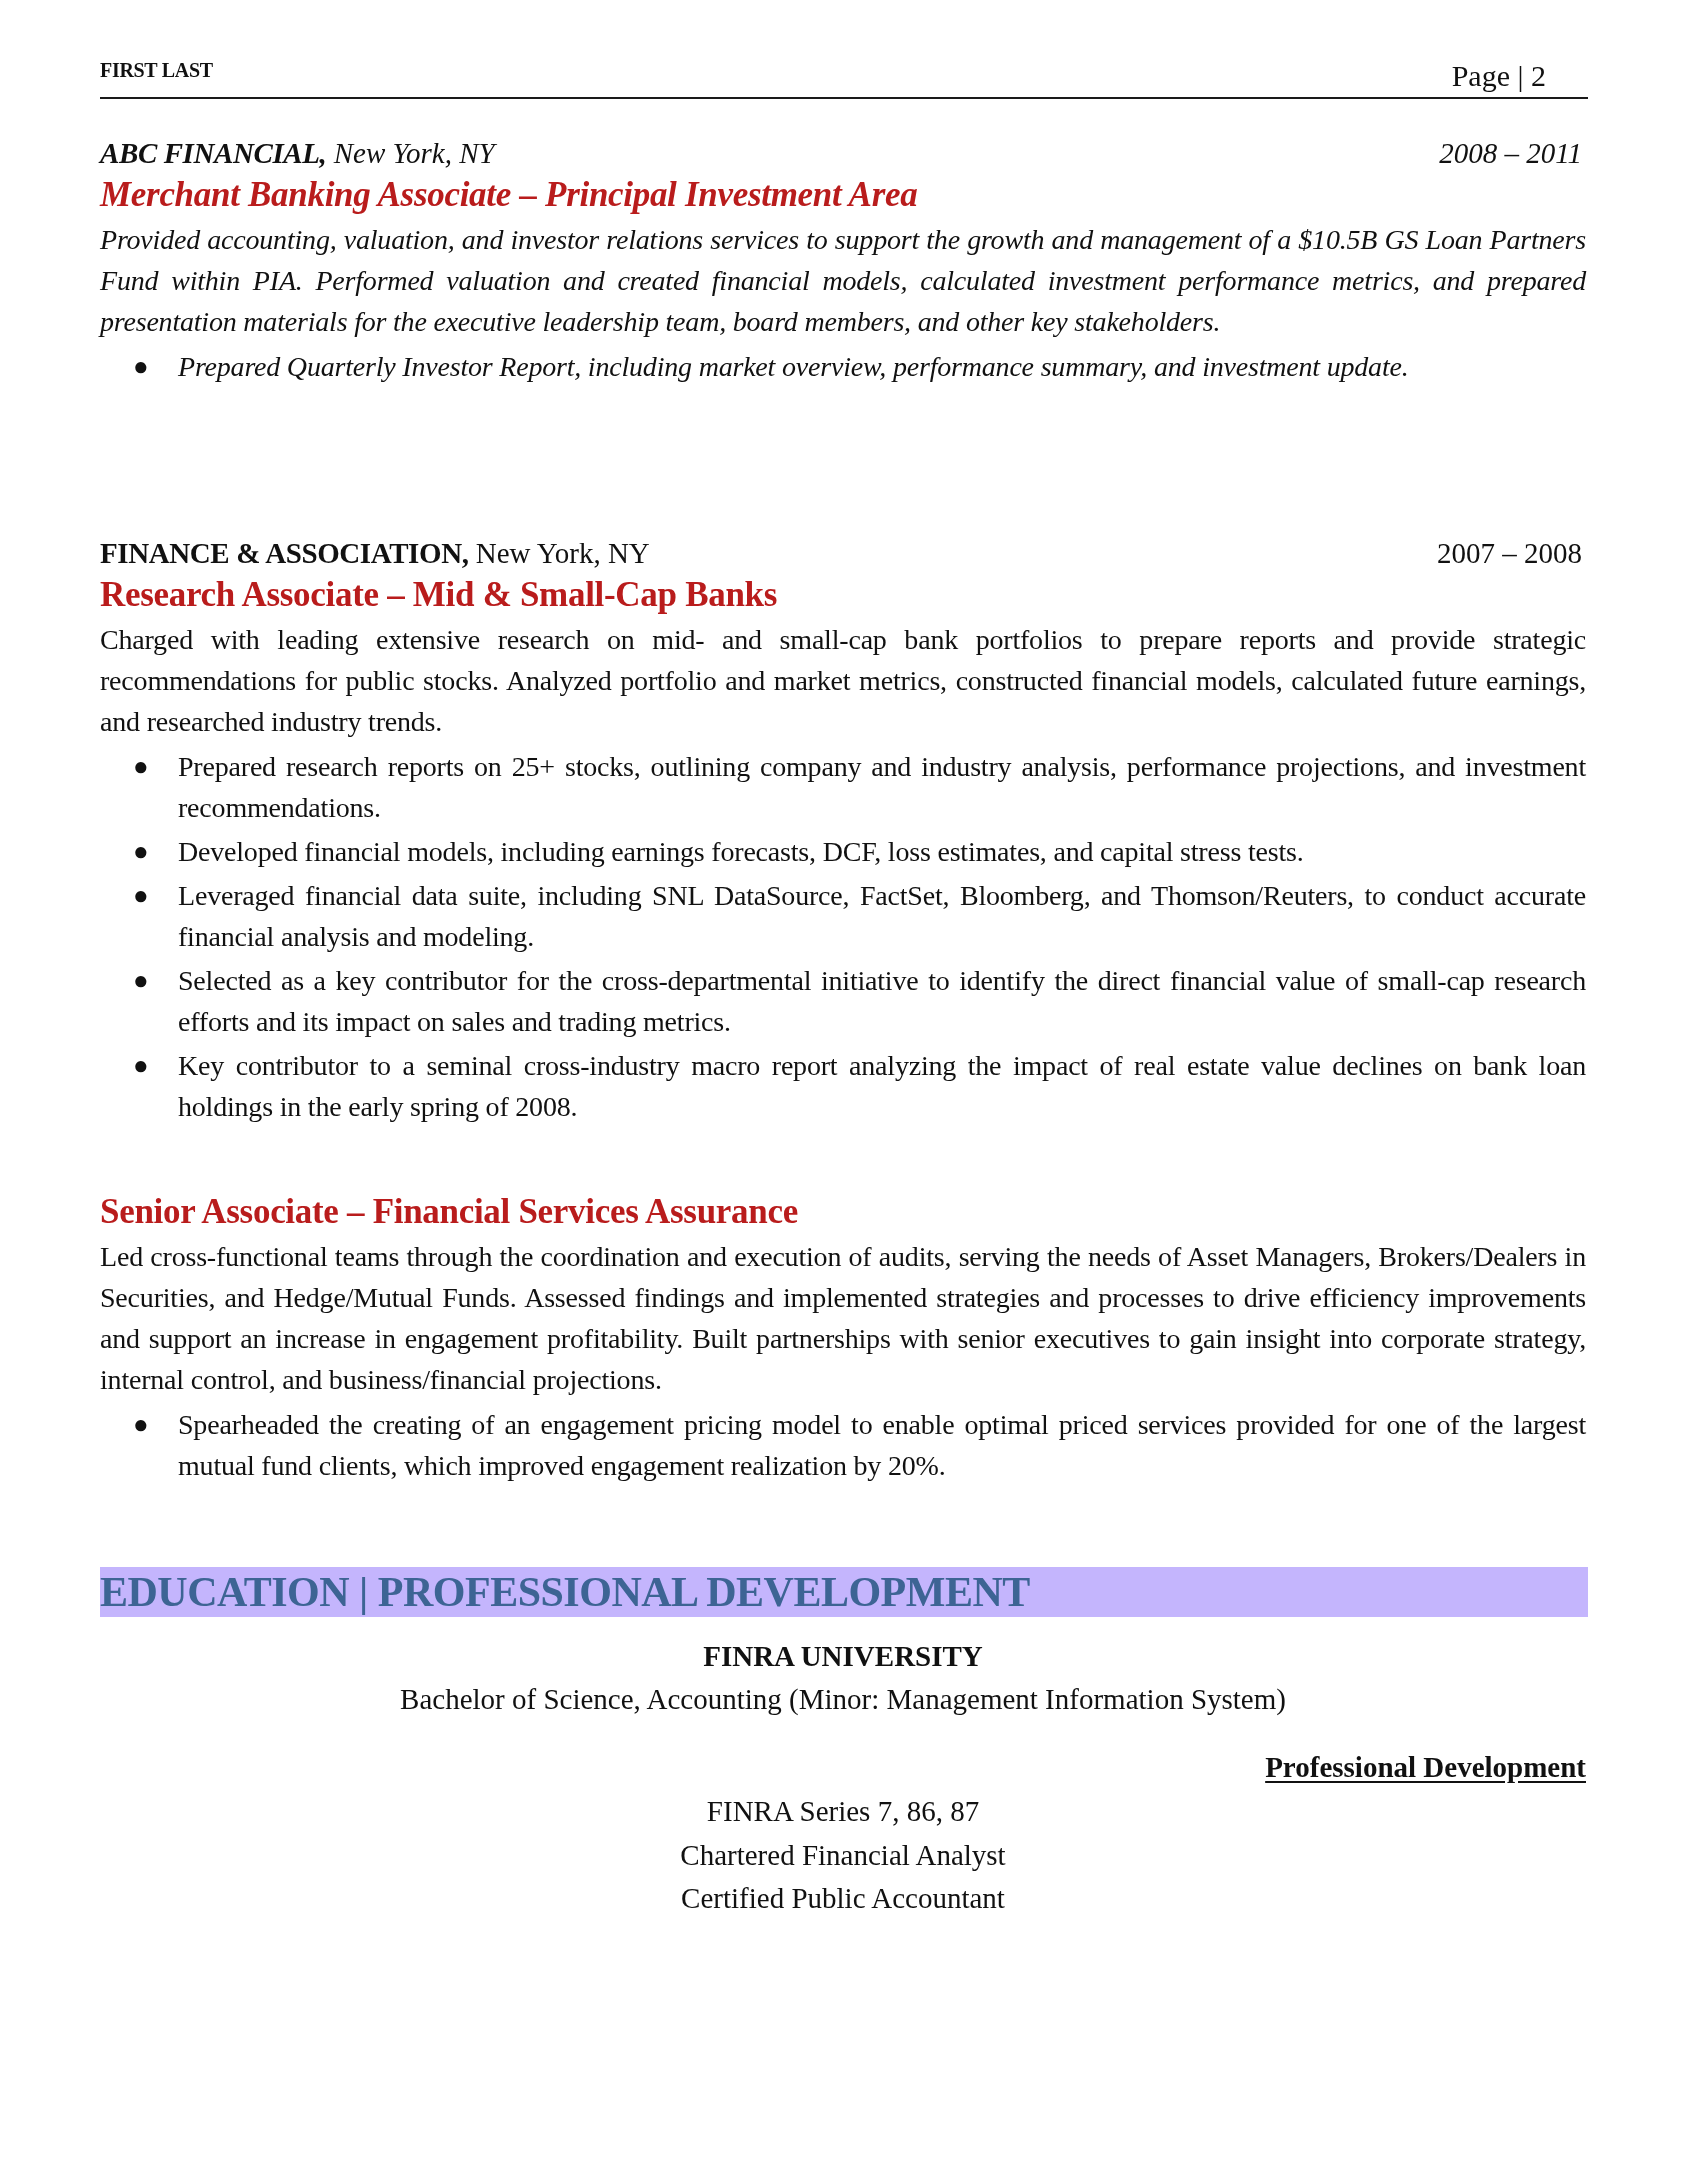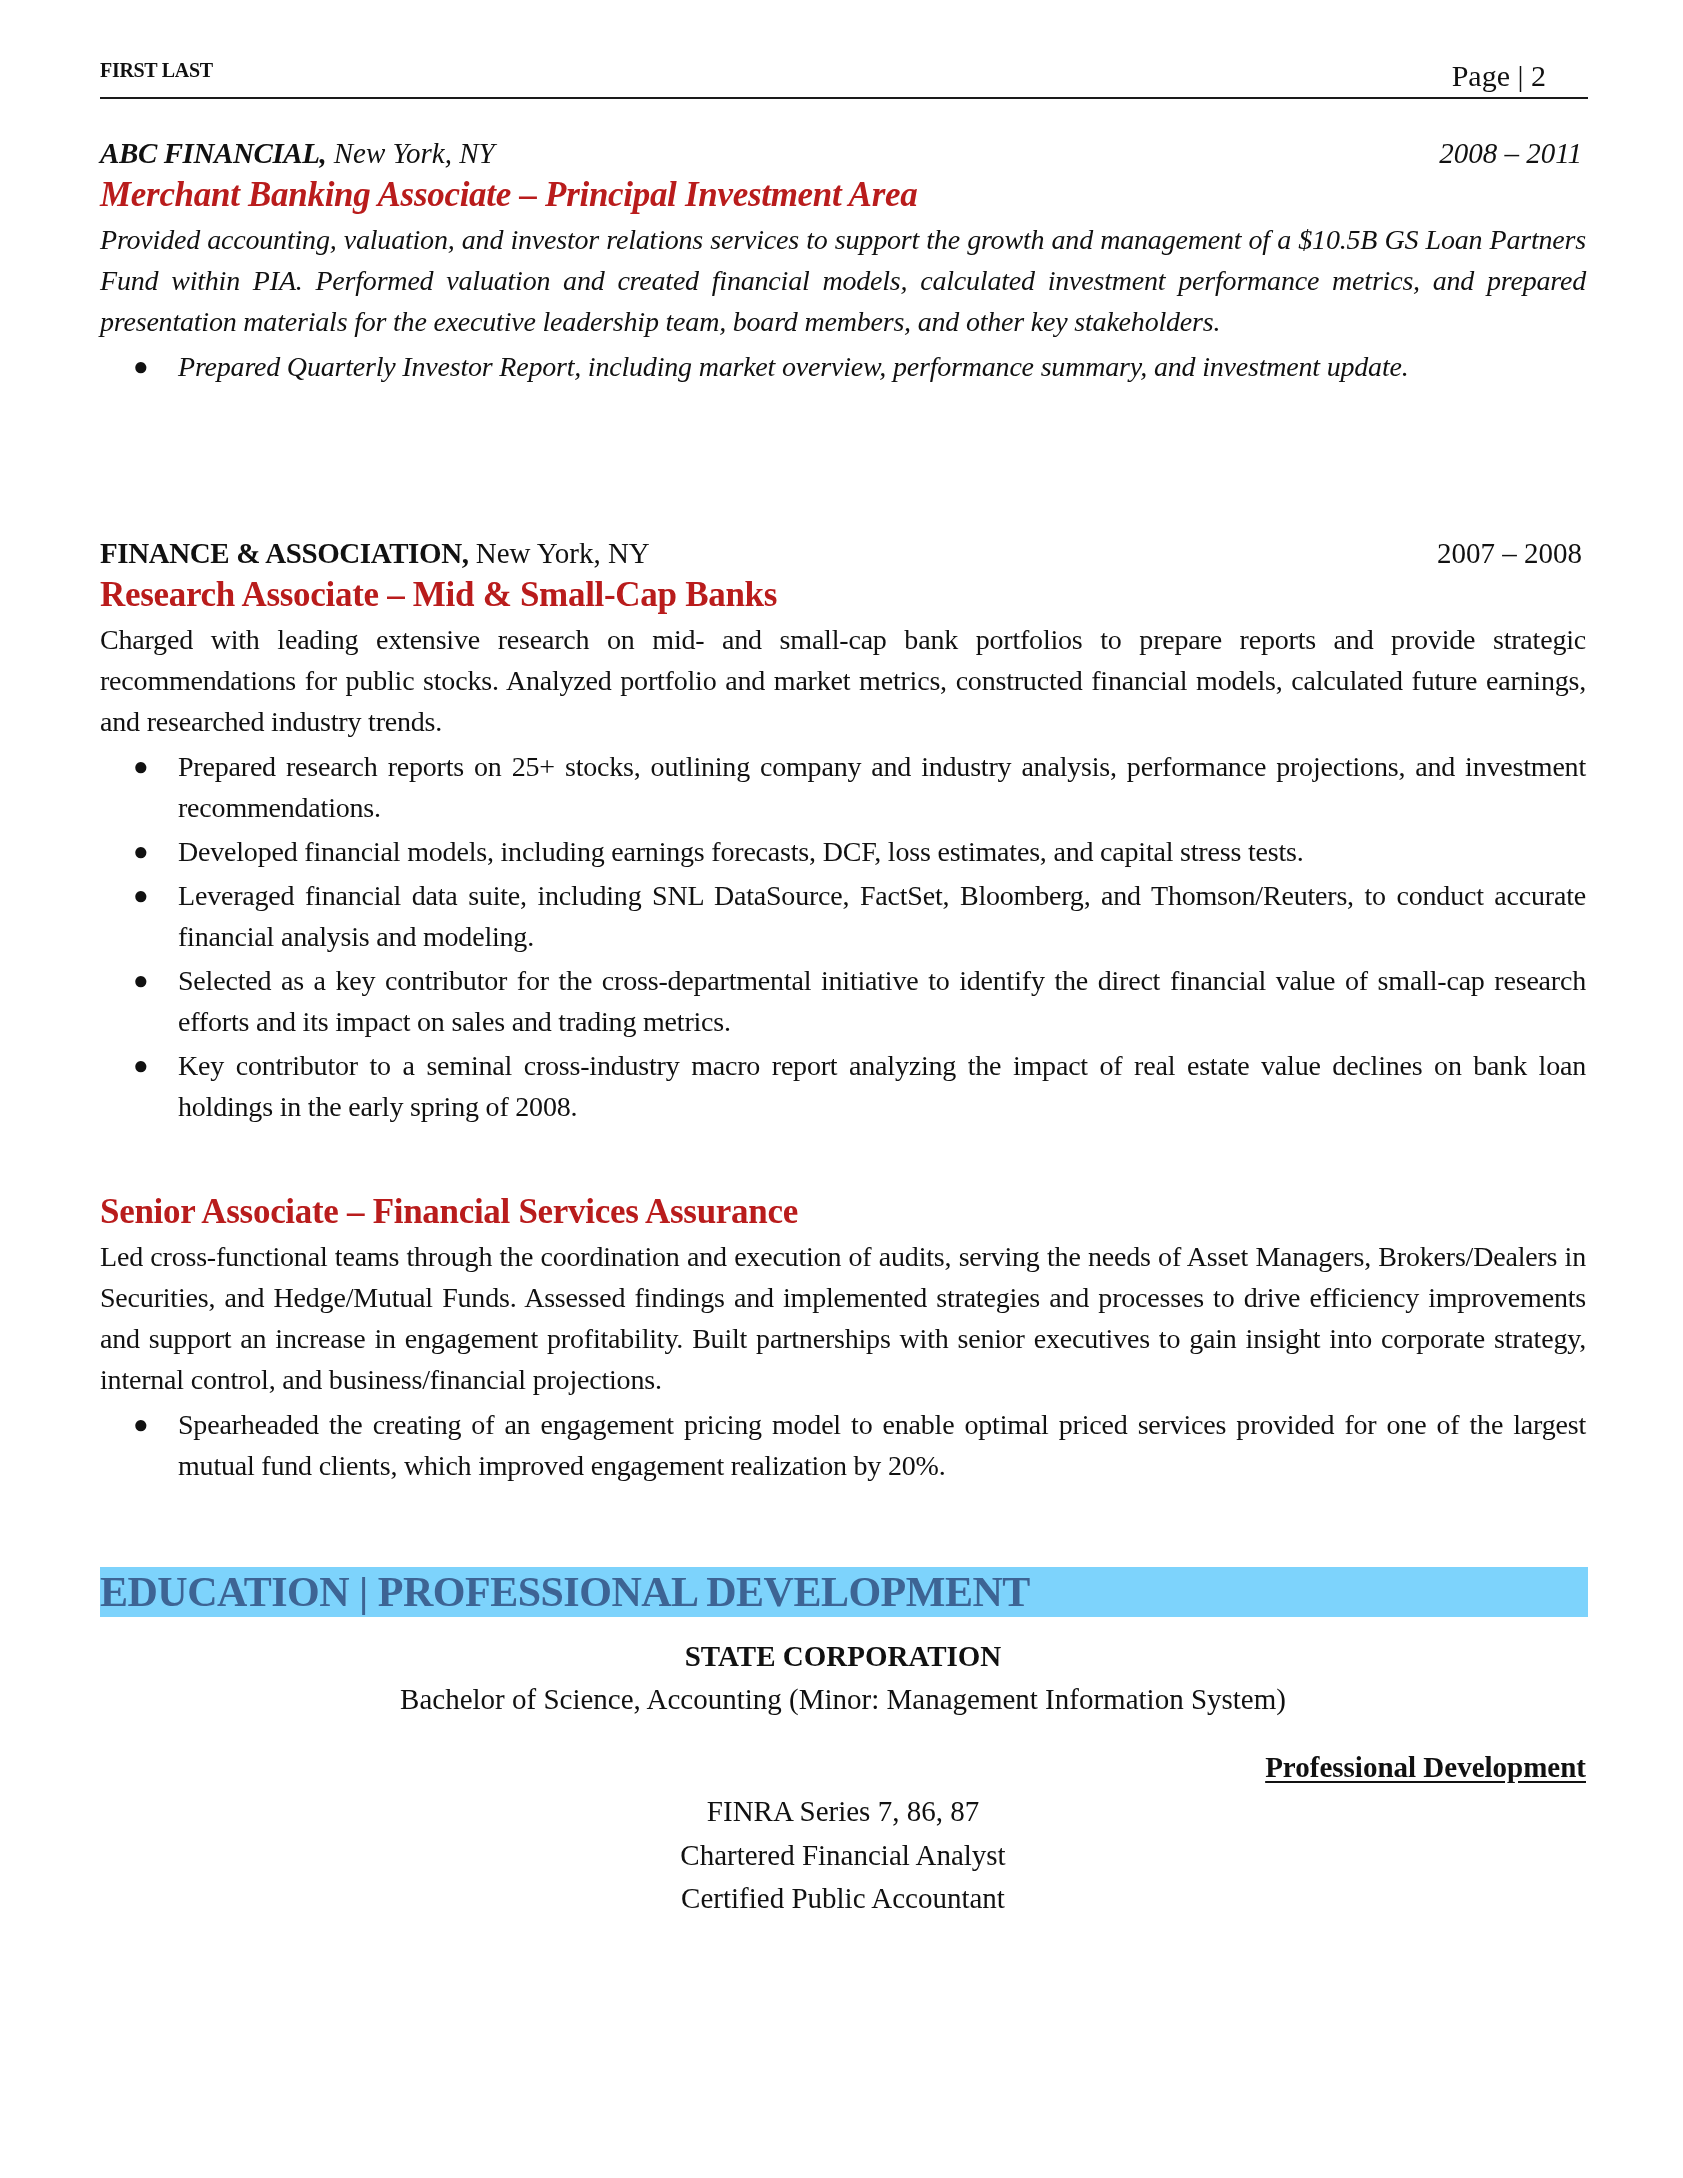--- a/index.html
+++ b/index.html
@@ -13,21 +13,21 @@
   .job { position: absolute; left: 0; width: 1486px; }
   .job-head { position: relative; height: 41px; font-size: 29px; line-height: 41px; }
   .company { font-weight: bold; letter-spacing: -0.4px; }
   .dates { position: absolute; right: 4px; top: 0; font-weight: normal; }
   .role { color: #b91c1c; font-weight: bold; font-size: 35px; line-height: 41px; letter-spacing: -0.3px; }
   .desc { font-size: 28px; line-height: 41px; text-align: justify; margin-top: 4px; letter-spacing: -0.2px; }
   ul.bullets { list-style: none; margin: 4px 0 0 0; padding: 0; }
   ul.bullets li { position: relative; padding-left: 78px; font-size: 28px; line-height: 41px;
                   text-align: justify; margin-bottom: 3px; letter-spacing: -0.2px; }
   .bullet-dot { position: absolute; left: 33px; top: 0; font-size: 26px; }
-  .edu-band { position: absolute; top: 1567px; left: 0; width: 1488px; height: 50px; background: #7dd3fc; }
+  .edu-band { position: absolute; top: 1567px; left: 0; width: 1488px; height: 50px; background: #c4b5fd; }
   .edu-title { position: absolute; left: 0; top: 2px; font-size: 42px; line-height: 46px; font-weight: bold;
                color: #3d6494; letter-spacing: -0.5px; }
   .center { position: absolute; left: 0; width: 1486px; text-align: center; font-size: 29px; line-height: 41px; }
   .school { font-weight: bold; }
   .pd-head { font-weight: bold; text-decoration: underline; text-underline-offset: 4px; }
 </style>
 </head>
 <body>
 
 <div class="page">
@@ -72,21 +72,21 @@
     <div class="desc">Led cross-functional teams through the coordination and execution of audits, serving the needs of Asset Managers, Brokers/Dealers in Securities, and Hedge/Mutual Funds. Assessed findings and implemented strategies and processes to drive efficiency improvements and support an increase in engagement profitability. Built partnerships with senior executives to gain insight into corporate strategy, internal control, and business/financial projections.</div>
     <ul class="bullets">
       <li><span class="bullet-dot">●</span><span>Spearheaded the creating of an engagement pricing model to enable optimal priced services provided for one of the largest mutual fund clients, which improved engagement realization by 20%.</span></li>
     </ul>
   </div>
 
   <div class="edu-band">
     <span class="edu-title">EDUCATION | PROFESSIONAL DEVELOPMENT</span>
   </div>
 
-  <div class="center school" style="top:1636px;">STATE CORPORATION</div>
+  <div class="center school" style="top:1636px;">FINRA UNIVERSITY</div>
   <div class="center" style="top:1679px;">Bachelor of Science, Accounting (Minor: Management Information System)</div>
   <div class="center pd-head" style="top:1747px;text-align:right;">Professional Development</div>
   <div class="center" style="top:1791px;">FINRA Series 7, 86, 87</div>
   <div class="center" style="top:1835px;">Chartered Financial Analyst</div>
   <div class="center" style="top:1878px;">Certified Public Accountant</div>
 
 </div>
 
 
 </body></html>

